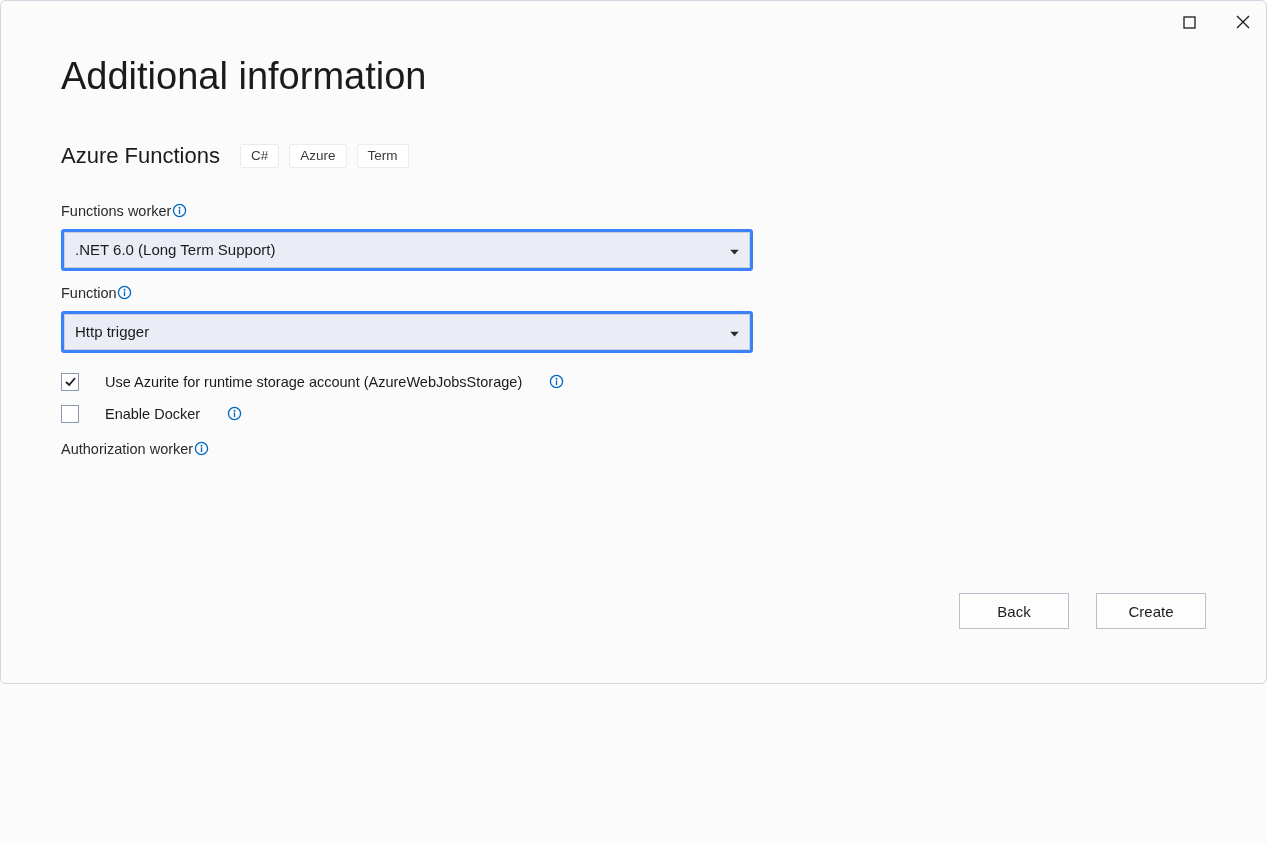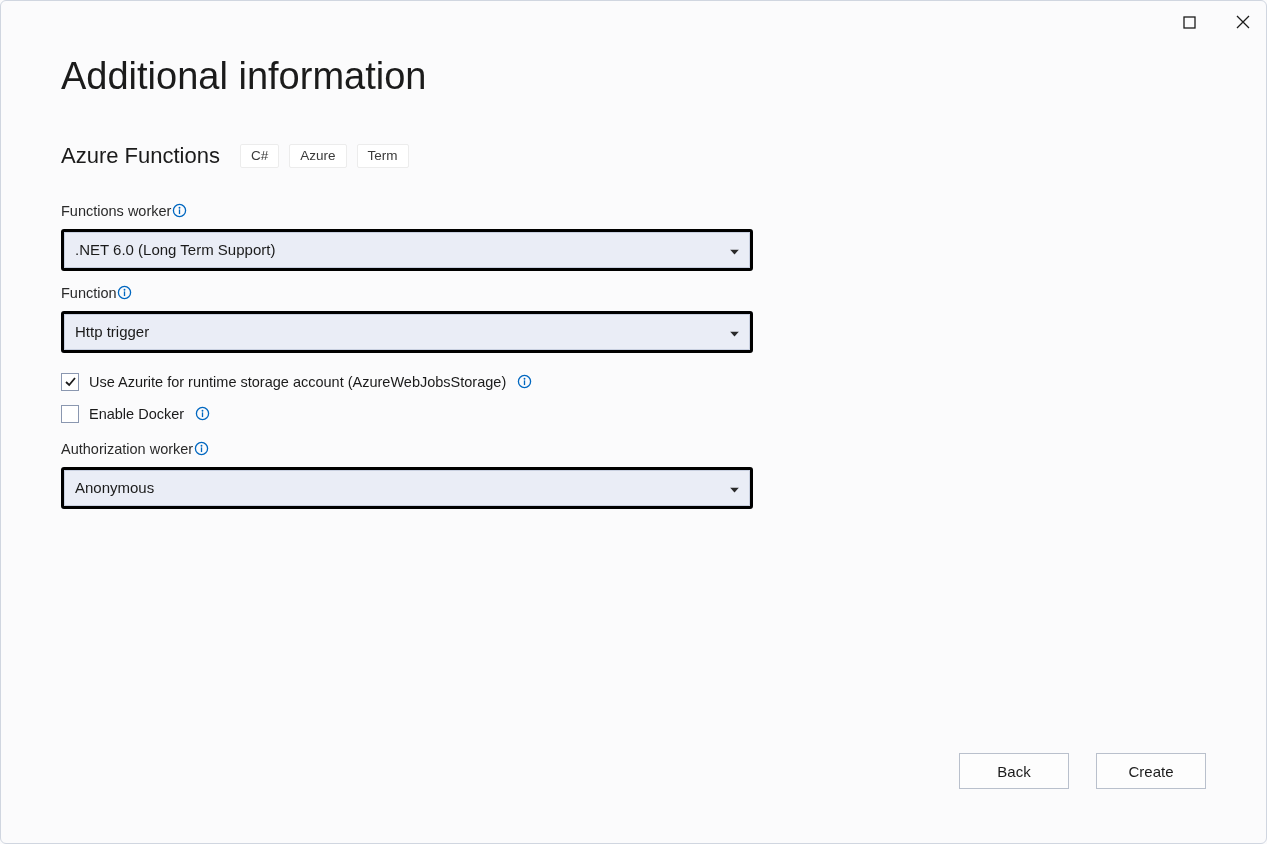--- a/index.html
+++ b/index.html
@@ -1,20 +1,20 @@
 <!DOCTYPE html>
 <html><head>
 <meta charset="utf-8">
 <style>
   * { box-sizing: border-box; margin: 0; padding: 0; }
   html, body { width: 1267px; height: 844px; font-family: "Segoe UI", Arial, sans-serif; background: #fbfbfc; color: #1b1b1b; }
   .window {
     position: relative;
     width: 1267px;
-    height: 844px;
+    height: 684px;
     border: 1px solid #d0d6e0;
     border-radius: 6px;
     background: #fbfbfc;
     overflow: hidden;
   }
   .window-controls {
     position: absolute;
     top: 6px;
     right: 8px;
     display: flex;
@@ -71,21 +71,21 @@
   }
   .info-icon {
     width: 16px; height: 16px;
     display:inline-flex; align-items:center; justify-content:center;
     color:#0067c0;
   }
   .info-icon svg { display:block; }
   .select-wrap {
     margin-top: 10px;
     width: 692px;
-    border: 3px solid #000000;
+    border: 3px solid #3b82f6;
     border-radius: 3px;
   }
   .select {
     width: 100%;
     height: 36px;
     background: #eaedf6;
     border: 1px solid #c9d0e0;
     display: flex;
     align-items: center;
     padding: 0 10px;
@@ -96,21 +96,21 @@
   }
   .select .caret {
     position: absolute;
     right: 10px;
     top: 50%;
     transform: translateY(-50%);
   }
   .checkbox-row {
     display: flex;
     align-items: center;
-    gap: 10px;
+    gap: 26px;
     font-size: 14.5px;
     margin-top: 14px;
   }
   .checkbox-row.first { margin-top: 20px; }
   .cb {
     width: 18px; height: 18px;
     border: 1.5px solid #8a97b0;
     background: #fff;
     display:flex; align-items:center; justify-content:center;
   }
@@ -246,30 +246,20 @@
       <div class="label-row">
         <span>Authorization worker</span>
         <span class="info-icon">
           <svg width="15" height="15" viewBox="0 0 16 16">
               <circle cx="8" cy="8" r="6.5" fill="none" stroke="#0067c0" stroke-width="1.4"></circle>
               <circle cx="8" cy="5" r="1" fill="#0067c0"></circle>
               <rect x="7.3" y="6.8" width="1.4" height="5" fill="#0067c0"></rect>
             </svg>
         </span>
       </div>
-      <div class="select-wrap">
-        <div class="select">
-          <span>Anonymous</span>
-          <span class="caret">
-            <svg width="9" height="6" viewBox="0 0 9 6">
-                <path d="M0 0 L4.5 5 L9 0 Z" fill="#2a2a2a"></path>
-              </svg>
-          </span>
-        </div>
-      </div>
     </div>
 
   </div>
 
   <div class="footer">
     <div class="btn">Back</div>
     <div class="btn">Create</div>
   </div>
 
 </div>

